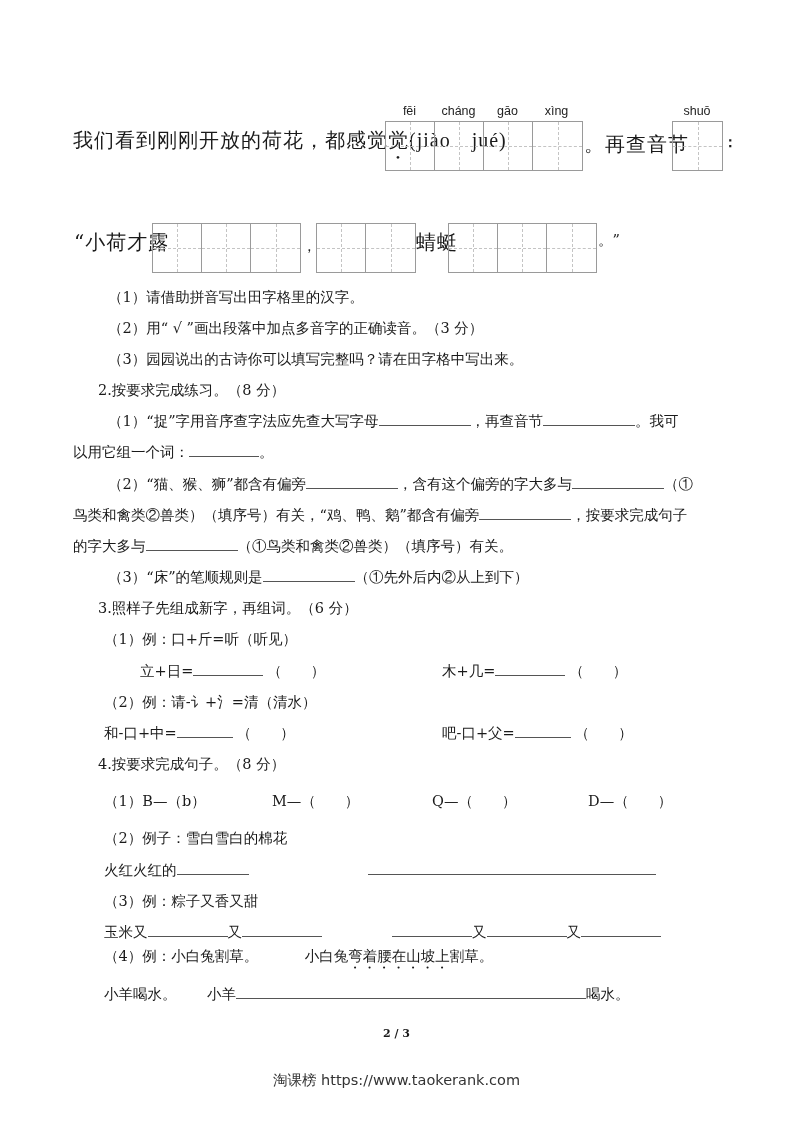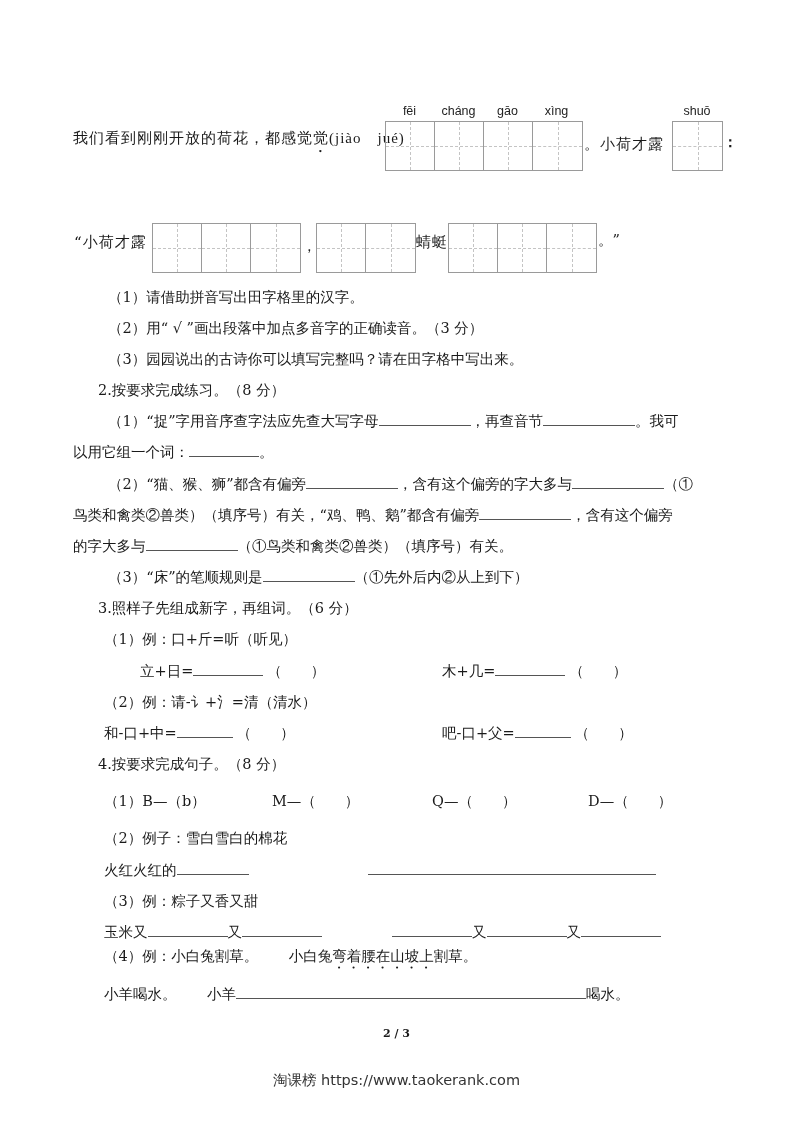--- a/index.html
+++ b/index.html
@@ -1,20 +1,20 @@
 <!DOCTYPE html>
 <html><head>
 <meta charset="utf-8">
 <style>
   html, body { margin: 0; padding: 0; background: #ffffff; }
   body { width: 793px; height: 1122px; position: relative; overflow: hidden;
          font-family: "DejaVu Serif", "Liberation Serif", serif; color: #1a1a1a; }
   .abs { position: absolute; white-space: nowrap; }
   .t { font-size: 14.5px; line-height: 20px; }
-  .kai { font-family: "DejaVu Serif", serif; font-size: 15px; letter-spacing: 1px; }
+  .kai { font-family: "DejaVu Serif", serif; font-size: 20px; letter-spacing: 1px; }
   .py { position: absolute; font-family: "Liberation Sans", "DejaVu Sans", sans-serif; font-size: 12.5px; color: #222; text-align: center; }
   .tzg { position: absolute; display: flex; border: 1px solid #9a9a9a; box-sizing: border-box; }
   .cell { width: 49px; height: 48px; position: relative; box-sizing: border-box; border-right: 1px solid #9a9a9a; }
   .cell:last-child { border-right: none; }
   .cell::before { content: ""; position: absolute; left: 50%; top: 0; bottom: 0; border-left: 1px dashed #c4c4c4; }
   .cell::after { content: ""; position: absolute; top: 50%; left: 0; right: 0; border-top: 1px dashed #c4c4c4; }
   .blank { display: inline-block; border-bottom: 1px solid #555; height: 14px; vertical-align: baseline; }
   .dot-em { text-emphasis: dot; -webkit-text-emphasis: dot; text-emphasis-position: under; -webkit-text-emphasis-position: under; }
   .pagenum { font-family: "DejaVu Serif", serif; font-weight: bold; font-size: 11px; }
   .footer { font-family: "DejaVu Sans", "Liberation Sans", sans-serif; font-size: 14.5px; color: #333; }
@@ -31,21 +31,21 @@
 <div class="py" style="left:483px; top:104px; width:49px;">gāo</div>
 <div class="py" style="left:532px; top:104px; width:49px;">xìng</div>
 
 <div class="tzg" style="left:385px; top:121px;">
   <div class="cell"></div>
   <div class="cell"></div>
   <div class="cell"></div>
   <div class="cell"></div>
 </div>
 
-<div class="abs t kai" style="left:584px; top:134px;">。小荷才露</div>
+<div class="abs t kai" style="left:584px; top:134px;">。再查音节</div>
 
 <div class="py" style="left:672px; top:104px; width:50px;">shuō</div>
 <div class="tzg" style="left:672px; top:121px;">
   <div class="cell"></div>
 </div>
 <div class="abs t" style="left:723px; top:132px; font-weight:bold;">：</div>
 
 <div class="abs t kai" style="left:74px; top:232px;">“小荷才露</div>
 <div class="tzg" style="left:152px; top:223px;">
   <div class="cell"></div>
@@ -75,21 +75,21 @@
   <span>（1）“捉”字用音序查字法应先查大写字母</span><span class="blank" style="width:92px;"></span><span>，再查音节</span><span class="blank" style="width:92px;"></span><span>。我可</span>
 </div>
 <div class="abs t" style="left:73px; top:442px;">
   <span>以用它组一个词：</span><span class="blank" style="width:70px;"></span><span>。</span>
 </div>
 
 <div class="abs t" style="left:108px; top:474px;">
   <span>（2）“猫、猴、狮”都含有偏旁</span><span class="blank" style="width:92px;"></span><span>，含有这个偏旁的字大多与</span><span class="blank" style="width:92px;"></span><span>（①</span>
 </div>
 <div class="abs t" style="left:73px; top:505px;">
-  <span>鸟类和禽类②兽类）（填序号）有关，“鸡、鸭、鹅”都含有偏旁</span><span class="blank" style="width:92px;"></span><span>，含有这个偏旁</span>
+  <span>鸟类和禽类②兽类）（填序号）有关，“鸡、鸭、鹅”都含有偏旁</span><span class="blank" style="width:92px;"></span><span>，按要求完成句子</span>
 </div>
 <div class="abs t" style="left:73px; top:536px;">
   <span>的字大多与</span><span class="blank" style="width:92px;"></span><span>（①鸟类和禽类②兽类）（填序号）有关。</span>
 </div>
 
 <div class="abs t" style="left:108px; top:567px;">
   <span>（3）“床”的笔顺规则是</span><span class="blank" style="width:92px;"></span><span>（①先外后内②从上到下）</span>
 </div>
 
 <div class="abs t" style="left:98px; top:598px;">3.照样子先组成新字，再组词。（6 分）</div>
@@ -126,21 +126,21 @@
 <div class="abs t" style="left:104px; top:891px;">（3）例：粽子又香又甜</div>
 <div class="abs t" style="left:104px; top:922px;">
   <span>玉米又</span><span class="blank" style="width:80px;"></span><span>又</span><span class="blank" style="width:80px;"></span>
 </div>
 <div class="abs t" style="left:392px; top:922px;">
   <span class="blank" style="width:80px;"></span><span>又</span><span class="blank" style="width:80px;"></span><span>又</span><span class="blank" style="width:80px;"></span>
 </div>
 
 <div class="abs t" style="left:104px; top:946px;">
   <span>（4）例：小白兔割草。</span>
-  <span style="margin-left:26px;text-align:center;">小白兔</span><span class="dot-em">弯着腰在山坡上</span><span>割草。</span>
+  <span style="margin-left:42px;text-align:center;">小白兔</span><span class="dot-em">弯着腰在山坡上</span><span>割草。</span>
 </div>
 
 <div class="abs t" style="left:104px; top:984px;">
   <span>小羊喝水。</span>
   <span style="margin-left:26px;text-align:right;">小羊</span><span class="blank" style="width:350px;"></span><span>喝水。</span>
 </div>
 
 <div class="abs pagenum" style="left:0; width:793px; top:1027px; text-align:center;">2 / 3</div>
 <div class="abs footer" style="left:0; width:793px; top:1071px; text-align:center;">淘课榜 https://www.taokerank.com</div>
 

